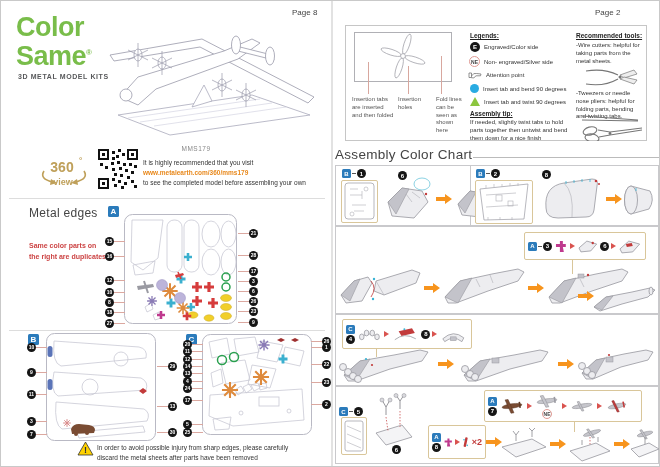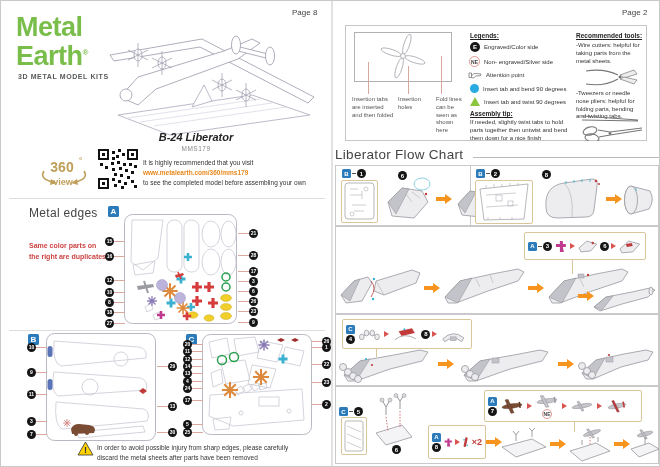--- a/index.html
+++ b/index.html
@@ -74,22 +74,22 @@
       <path id="plus" d="M-1.6,-5 h3.2 v3.4 h3.4 v3.2 h-3.4 v3.4 h-3.2 v-3.4 h-3.4 v-3.2 h3.4 z"></path>
       <path id="burst" d="M0,-7 L0,7 M-7,0 L7,0 M-5,-5 L5,5 M-5,5 L5,-5" fill="none" stroke-width="1.8"></path>
     </defs>
   </svg>
 
   <div class="pgdiv"></div>
 
   <div class="pglab" style="left:291px;top:7px">Page 8</div>
 
   <div class="logo">
-    <div>Metal</div>
-    <div><span>Earth</span><span class="reg">®</span></div>
+    <div>Color</div>
+    <div><span>Same</span><span class="reg">®</span></div>
   </div>
   <div class="tagline">3D METAL MODEL KITS</div>
 
   <svg class="abs" style="left:103px;top:12px" width="217" height="124" viewBox="0 0 217 124">
     <polygon points="14,102 148,82 206,102 66,122" fill="#fff" stroke="#aab" stroke-width="0.8"></polygon>
     <line x1="24" y1="105" x2="156" y2="86" stroke="#ccd" stroke-width="0.6"></line>
     <line x1="36" y1="109" x2="168" y2="90" stroke="#ccd" stroke-width="0.6"></line>
     <line x1="50" y1="113" x2="182" y2="94" stroke="#ccd" stroke-width="0.6"></line>
     <polygon points="88,94 100,72 108,88" fill="#fff" stroke="#aab" stroke-width="0.8"></polygon>
     <polygon points="6,42 98,26 210,84 204,90 96,34 10,48" fill="#fff" stroke="#99a" stroke-width="0.8"></polygon>
@@ -111,21 +111,20 @@
           <ellipse rx="4" ry="6"></ellipse>
           <path d="M0,-12 L0,12 M-10,-5 L10,5 M-10,5 L10,-5" fill="none"></path>
         </g>
       <g transform="translate(142,82)">
           <ellipse rx="4" ry="6"></ellipse>
           <path d="M0,-12 L0,12 M-10,-5 L10,5 M-10,5 L10,-5" fill="none"></path>
         </g>
     </g>
   </svg>
 
-  <div class="ptitle">B-24 Liberator</div>
   <div class="psku">MMS179</div>
 
   <svg class="abs" style="left:36px;top:152px" width="54" height="38" viewBox="0 0 54 38">
     <path d="M7,18 Q2,26 16,29" fill="none" stroke="#bfa05a" stroke-width="1.6"></path>
     <polygon points="14,26 20,30 13,32" fill="#bfa05a"></polygon>
     <path d="M47,18 Q52,26 38,29" fill="none" stroke="#bfa05a" stroke-width="1.6"></path>
     <polygon points="40,26 34,30 41,32" fill="#bfa05a"></polygon>
     <text x="25" y="19" font-size="14" font-weight="bold" fill="#bfa05a" text-anchor="middle">360</text>
     <text x="42" y="10" font-size="8" font-weight="bold" fill="#bfa05a">°</text>
     <text x="26" y="32" font-size="9" font-weight="bold" fill="#bfa05a" text-anchor="middle">view</text>
@@ -446,21 +445,21 @@
 
   <svg class="abs" style="left:76px;top:440px" width="17" height="15" viewBox="0 0 17 15">
     <polygon points="8.5,1 16,14 1,14" fill="#ffd200" stroke="#333" stroke-width="0.8"></polygon>
     <text x="8.5" y="12" font-size="9" font-weight="bold" fill="#333" text-anchor="middle">!</text>
   </svg>
   <div class="warntext">
     <div>In order to avoid possible injury from sharp edges, please carefully</div>
     <div>discard the metal sheets after parts have been removed</div>
   </div>
 
-  <div class="pglab" style="left:621px;top:7px">Page 2</div>
+  <div class="pglab" style="left:594px;top:7px">Page 2</div>
 
   <div class="infobox">
     <div class="dgbox">
       <svg width="96" height="48" viewBox="0 0 96 50">
         <g class="ln2">
           <ellipse cx="48" cy="11" rx="3" ry="11" transform="rotate(18 48 24)"></ellipse>
           <ellipse cx="48" cy="37" rx="3" ry="11" transform="rotate(18 48 24)"></ellipse>
           <ellipse cx="48" cy="11" rx="3" ry="11" transform="rotate(108 48 24)"></ellipse>
           <ellipse cx="48" cy="37" rx="3" ry="11" transform="rotate(108 48 24)"></ellipse>
           <circle cx="48" cy="24" r="2.5"></circle>
@@ -512,21 +511,21 @@
     <div class="tooltext" style="left:230px;top:64px;width:68px">-Tweezers or needle nose pliers: helpful for folding parts, bending and twisting tabs.</div>
     <svg class="abs" style="left:234px;top:87px" width="64" height="28" viewBox="0 0 64 28">
       <path d="M2,3 L58,7 M2,7 L58,8" class="tool"></path>
       <ellipse cx="10" cy="18" rx="7" ry="4" class="tool" transform="rotate(-15 10 18)"></ellipse>
       <ellipse cx="12" cy="25" rx="7" ry="4" class="tool" transform="rotate(10 12 25)"></ellipse>
       <path d="M18,17 L30,19 L62,15 M19,24 L30,22 L62,17" class="tool"></path>
       <circle cx="30" cy="20.5" r="1.4" fill="#777"></circle>
     </svg>
   </div>
 
-  <div class="flowhead">Liberator Flow Chart</div>
+  <div class="flowhead">Assembly Color Chart</div>
   <div class="hline" style="left:472px;top:156px;width:186px;border-color:#bbb"></div>
 
   <div class="panel" style="left:334px;top:164px;width:324px;height:61px">
     <div class="vline" style="left:134px;top:0;height:59px;border-color:#c9c9cc"></div>
     <div class="badge" style="left:6px;top:3px">
       <span class="bsq">B</span>
         <span class="bdash"></span>
         <span class="bdot">1</span>
     </div>
     <div class="inset" style="left:5px;top:14px;width:37px;height:43px">

